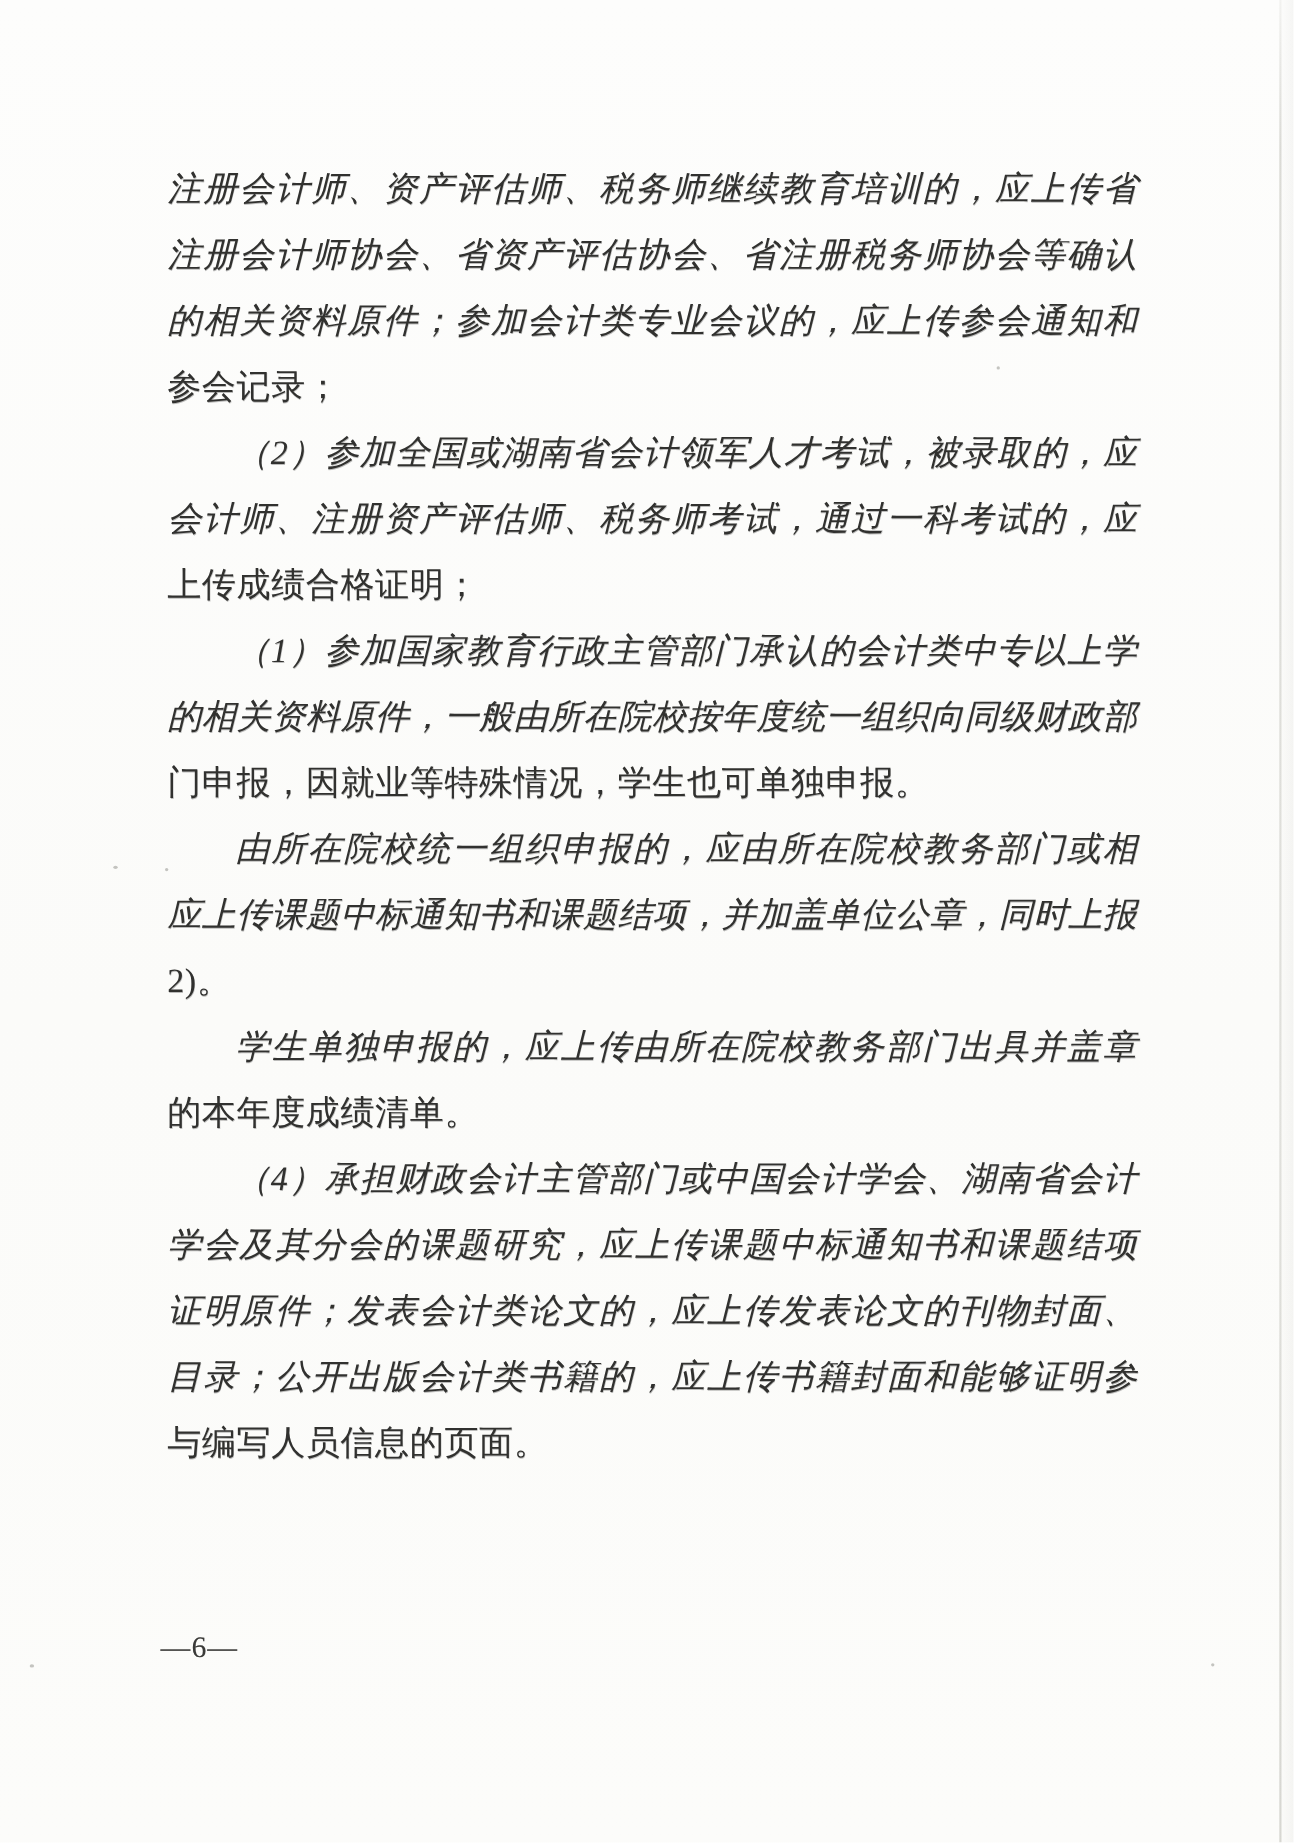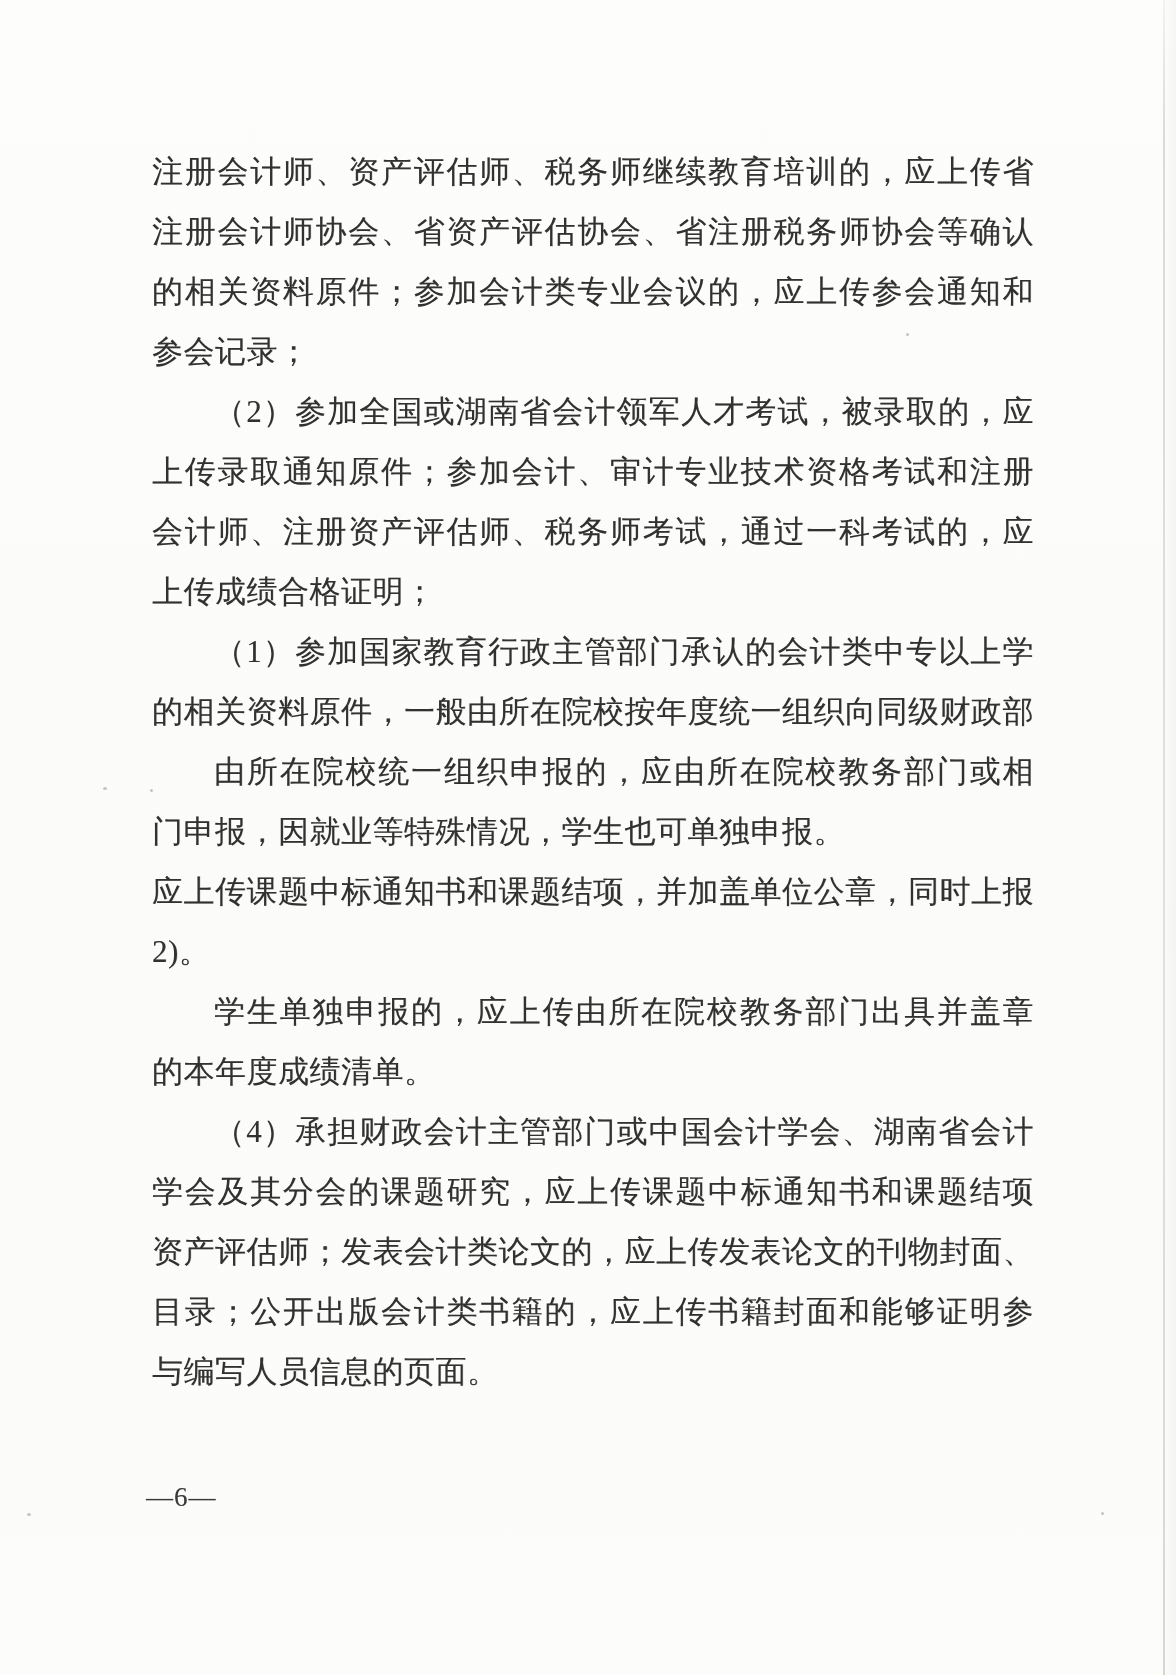--- a/index.html
+++ b/index.html
@@ -23,20 +23,21 @@
     height: 60px;
     line-height: 60px;
     color: #31312f;
     letter-spacing: 0.5px;
     text-shadow: 0.4px 0.4px 0.6px rgba(70,70,68,0.35);
     white-space: normal;
   }
   .line.justify {
     text-align: justify;
     text-align-last: justify;
+    font-style: italic;
   }
   .line.indent { text-indent: 2em; }
   .page-number {
     position: absolute;
     left: 146px; top: 1481px;
     font-size: 27px;
     line-height: 32px;
     color: #3a3a38;
     letter-spacing: 1px;
     text-shadow: 0.3px 0.3px 0.5px rgba(70,70,68,0.3);
@@ -72,34 +73,33 @@
 
 <div class="page">
 
   <div class="text-block">
 
   <div class="line justify">注册会计师、资产评估师、税务师继续教育培训的，应上传省</div>
       <div class="line justify">注册会计师协会、省资产评估协会、省注册税务师协会等确认</div>
       <div class="line justify">的相关资料原件；参加会计类专业会议的，应上传参会通知和</div>
       <div class="line">参会记录；</div>
       <div class="line justify indent">（2）参加全国或湖南省会计领军人才考试，被录取的，应</div>
-      <div class="line justify">上传录取通知原件；参加会计、审计专业技术资格考试和注册</div>
       <div class="line justify">会计师、注册资产评估师、税务师考试，通过一科考试的，应</div>
       <div class="line">上传成绩合格证明；</div>
       <div class="line justify indent">（1）参加国家教育行政主管部门承认的会计类中专以上学</div>
       <div class="line justify">的相关资料原件，一般由所在院校按年度统一组织向同级财政部</div>
+      <div class="line">门申报，因就业等特殊情况，学生也可单独申报。</div>
       <div class="line justify indent">由所在院校统一组织申报的，应由所在院校教务部门或相</div>
-      <div class="line">门申报，因就业等特殊情况，学生也可单独申报。</div>
       <div class="line justify">应上传课题中标通知书和课题结项，并加盖单位公章，同时上报</div>
       <div class="line">2)。</div>
       <div class="line justify indent">学生单独申报的，应上传由所在院校教务部门出具并盖章</div>
       <div class="line">的本年度成绩清单。</div>
       <div class="line justify indent">（4）承担财政会计主管部门或中国会计学会、湖南省会计</div>
       <div class="line justify">学会及其分会的课题研究，应上传课题中标通知书和课题结项</div>
-      <div class="line justify">资产评估师；发表会计类论文的，应上传发表论文的刊物封面、</div>
+      <div class="line justify">证明原件；发表会计类论文的，应上传发表论文的刊物封面、</div>
       <div class="line justify">目录；公开出版会计类书籍的，应上传书籍封面和能够证明参</div>
       <div class="line">与编写人员信息的页面。</div>
     </div>
 
   <div class="page-number">—6—</div>
 
   <div class="fold-line"></div>
   <div class="edge-shade"></div>
 
   <div class="speck s1"></div>

